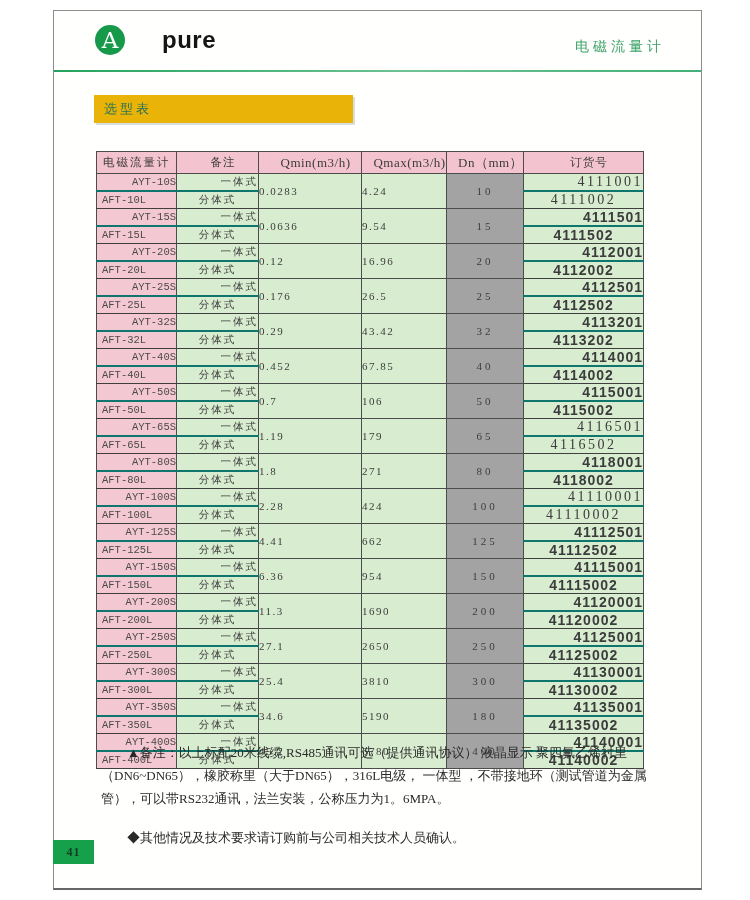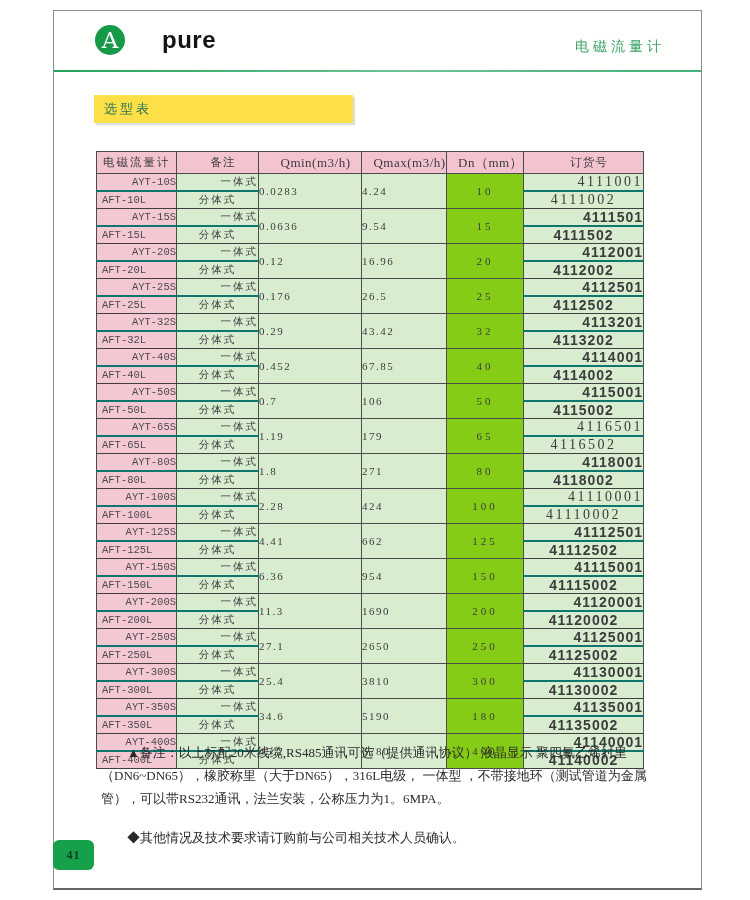--- a/index.html
+++ b/index.html
@@ -11,52 +11,52 @@
   .brand .logo-circle{width:30px;height:30px;border-radius:50%;background:#17994a;color:#ffffff;
     display:flex;align-items:center;justify-content:center;font-family:"DejaVu Serif",serif;
     font-size:23px;line-height:30px;}
   .brand .logo-word{font-family:"Liberation Sans",sans-serif;font-weight:700;font-size:24px;
     color:#151515;margin-left:-1px;letter-spacing:0.5px;padding-left:38px;}
   .product-title{position:absolute;right:36px;top:27px;color:#3ea36b;font-size:14px;
     letter-spacing:4px;}
   .divider{position:absolute;left:0;top:59px;width:100%;height:2px;
     background:linear-gradient(90deg,#23a45e,#6fc294 55%,#43b077);}
   
-  .section-bar{position:absolute;left:40px;top:84px;width:259px;height:28px;background:#fde047;
+  .section-bar{position:absolute;left:40px;top:84px;width:259px;height:28px;background:#eab308;
     box-shadow:2px 2px 0 rgba(90,130,150,0.25);display:flex;align-items:center;}
   .section-bar .section-title{color:#25725a;font-size:13px;letter-spacing:3px;padding-left:10px;}
   
   .tbl-wrap{position:absolute;left:42px;top:140px;}
   table{border-collapse:collapse;table-layout:fixed;width:547px;}
   th,td{border:1px solid #4c4c4c;padding:0;overflow:hidden;white-space:nowrap;color:#3c3c3c;}
   col.c-model{width:80px}col.c-note{width:82px}col.c-qmin{width:103px}
   col.c-qmax{width:85px}col.c-dn{width:77px}col.c-order{width:120px}
   thead th{height:21px;background:#f4c3d0;font-weight:400;font-size:11.5px;letter-spacing:1px;padding-left:11px;}
   thead th.h-model{text-align:left;padding-left:6px;letter-spacing:2px;}
   thead th.h-latin{letter-spacing:0.5px;font-size:13px;}
   tbody td{height:14.7px;font-size:11px;}
   .col-model{background:#f4c8d3;text-align:left;padding-left:5px;
     font-family:"Liberation Mono",monospace;font-size:10.5px;color:#4a4a4a;}
   .col-note{background:#d8edd0;text-align:center;letter-spacing:2px;font-size:10.5px;}
   .col-qmin,.col-qmax{background:#d8edd0;text-align:left;letter-spacing:1.5px;}
-  .col-dn{background:#84cc16;text-align:center;letter-spacing:3px;}
+  .col-dn{background:#a3a3a3;text-align:center;letter-spacing:3px;}
   .col-order{background:#d8edd0;text-align:center;font-family:"Liberation Sans",sans-serif;
     font-weight:700;letter-spacing:1px;font-size:14px;}
   .col-order.light{font-family:"Liberation Serif",serif;font-weight:400;letter-spacing:2.5px;}
   tr.row-first td.cut{border-bottom:2px solid #0f766e;text-align:right;}
   tr.row-second td{border-bottom:1px solid #3f3f3f;}
   
   .notes{position:absolute;left:47px;top:730px;width:566px;font-size:13px;line-height:23px;
     color:#2a2a2a;}
   .notes p{margin:0;text-indent:2em;}
   .notes p.confirm{margin-top:16px;}
   
-  .page-no{position:absolute;left:-1px;top:829px;width:41px;height:30px;background:#17a04a;
+  .page-no{position:absolute;left:-1px;top:829px;width:41px;height:24px;background:#17a04a;
     color:#123d22;font-size:12px;font-weight:700;display:flex;align-items:center;
-    justify-content:center;letter-spacing:1px;border-radius:6px;}
+    justify-content:center;letter-spacing:1px;}
 </style>
 </head>
 <body>
 
 <div class="page">
 
   <div class="brand">
     <span class="logo-circle">A</span>
     <span class="logo-word">pure</span>
   </div>

